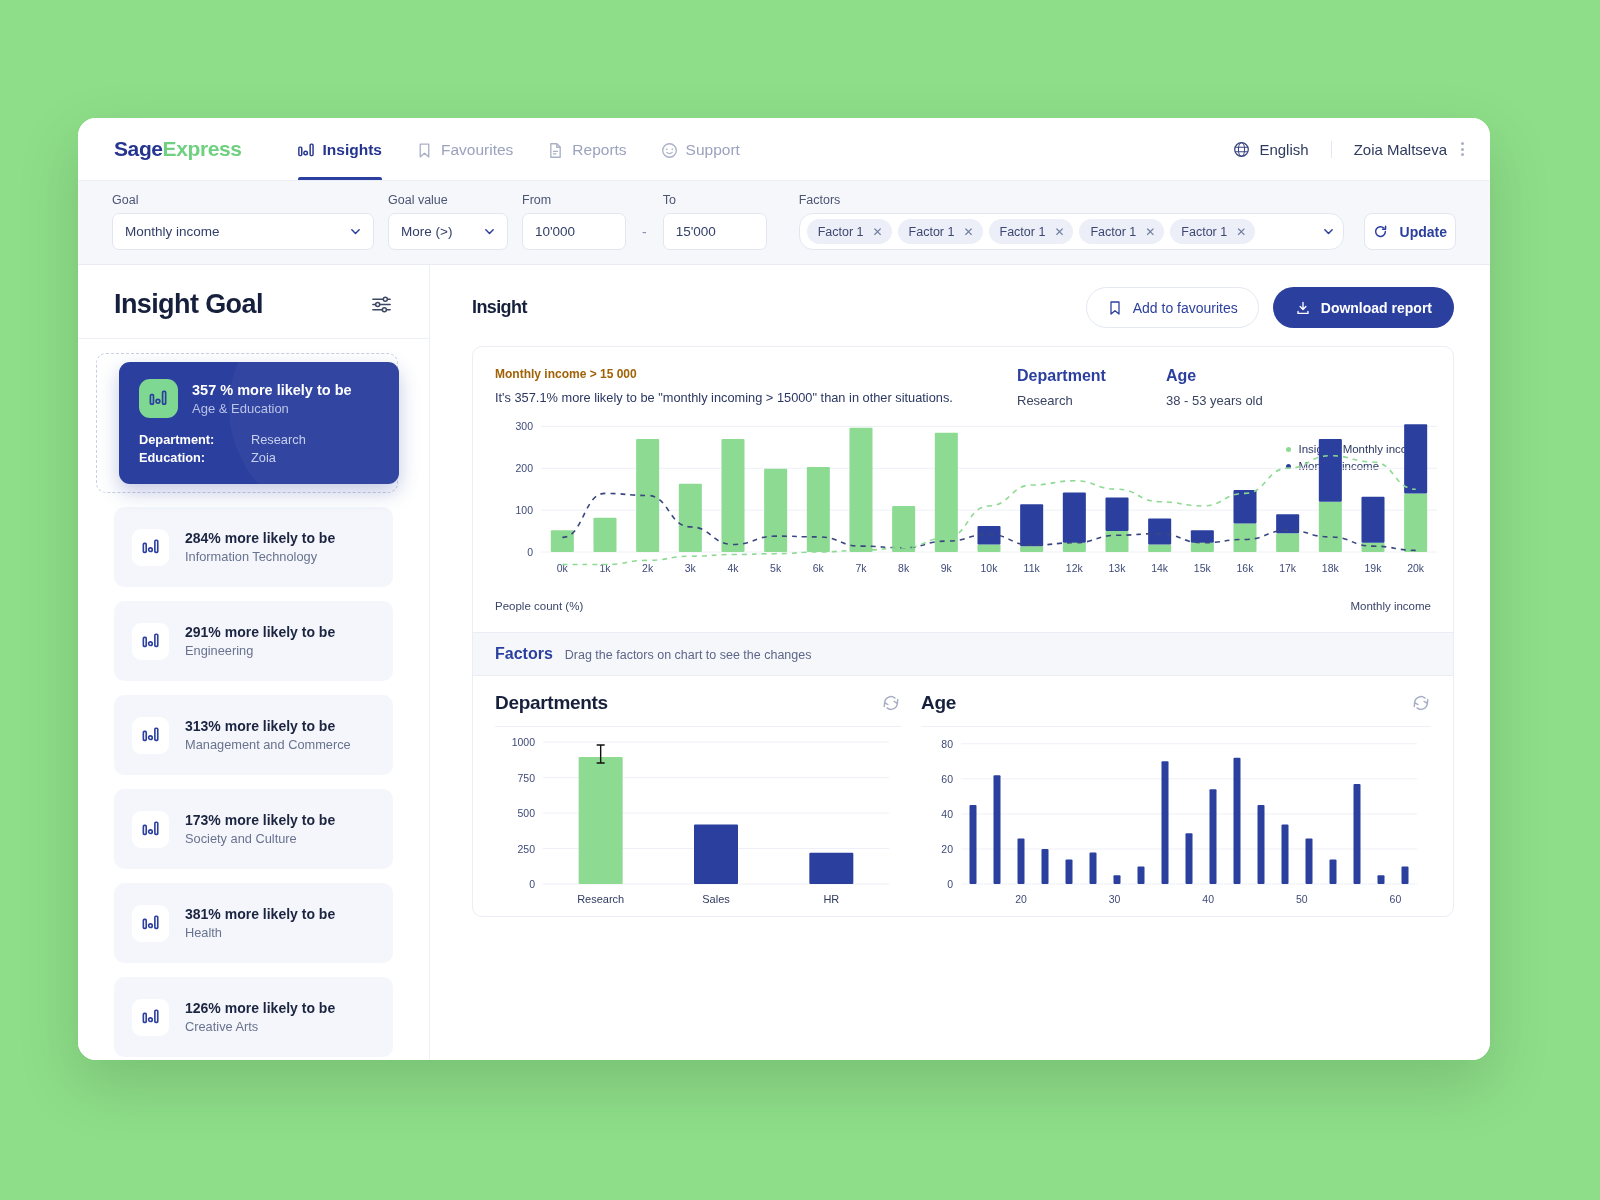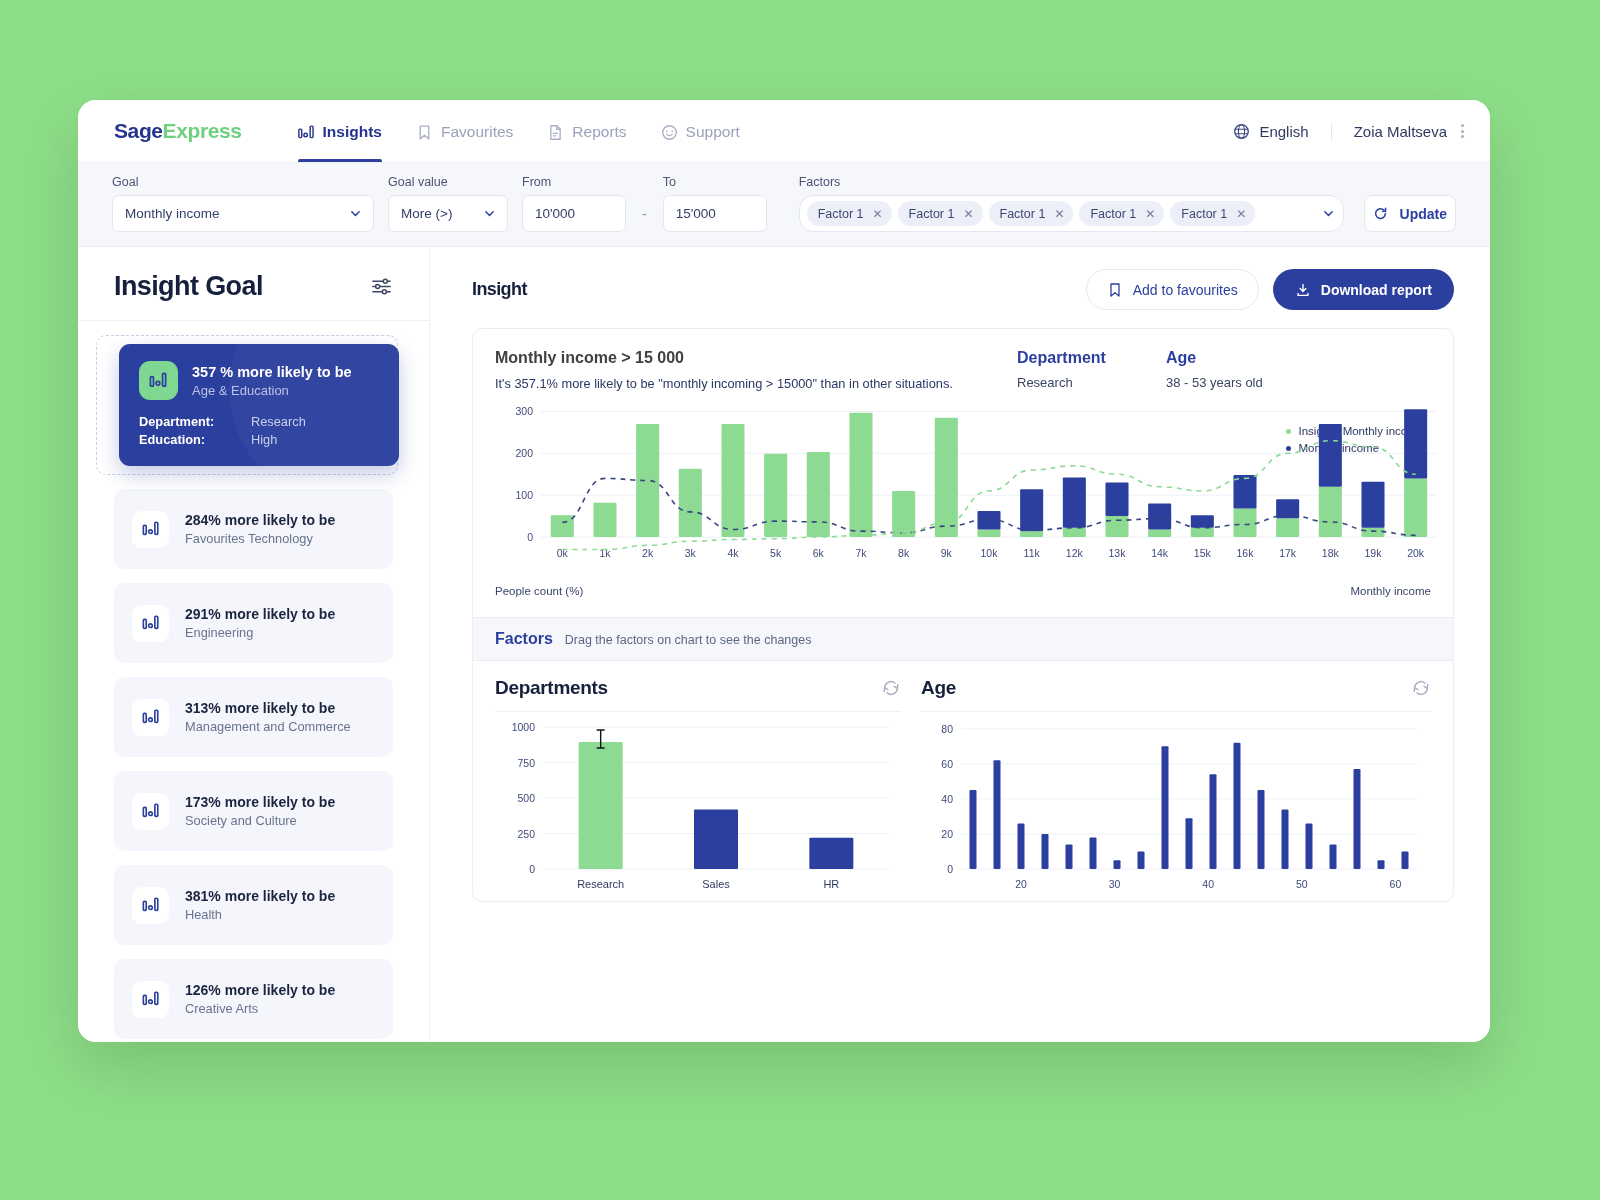--- a/index.html
+++ b/index.html
@@ -4,21 +4,21 @@
 <style>
   * { box-sizing: border-box; margin: 0; padding: 0; }
   html, body {
     width: 1600px; height: 1200px;
     font-family: "Liberation Sans", sans-serif;
     background: #8ede89;
     overflow: hidden;
   }
   .app-window {
     position: absolute;
-    left: 78px; top: 100px;
+    left: 78px; top: 118px;
     width: 1412px; height: 942px;
     background: #ffffff;
     border-radius: 18px;
     box-shadow: 0 24px 60px rgba(30,60,30,.18);
     overflow: hidden;
   }
 
   
   .topnav {
     height: 62px; background: #ffffff;
@@ -134,21 +134,21 @@
     display: flex; align-items: center; gap: 10px; font-size: 14px; color: #2b3f9e; background: #fff; cursor: pointer;
   }
   .btn-primary {
     background: #2b3f9e; border-radius: 21px; height: 41px; padding: 0 22px;
     display: flex; align-items: center; gap: 10px; font-size: 14px; color: #fff; font-weight: bold; cursor: pointer;
   }
 
   .panel { border: 1px solid #eaedf5; border-radius: 10px; margin-top: 18px; }
   .panel-top { padding: 20px 22px 4px 22px; display: flex; }
   .p-left { width: 510px; }
-  .p-heading { font-size: 16px; font-weight: bold; color: #404040; }
+  .p-heading { font-size: 12px; font-weight: bold; color: #a16207; }
   .p-desc { font-size: 12.8px; color: #2c3763; line-height: 1.5; margin-top: 7px; }
   .p-col { margin-left: 12px; }
   .p-col.age { margin-left: 60px; }
   .p-col-h { font-size: 16px; font-weight: bold; color: #2b3f9e; }
   .p-col-v { font-size: 13px; color: #3a4463; margin-top: 8px; }
 
   .legend { position: absolute; right: 26px; top: 96px; font-size: 11.5px; color: #2c3763; }
   .legend div { display: flex; align-items: center; gap: 8px; margin-bottom: 5px; }
   .dot { width: 5px; height: 5px; border-radius: 50%; flex: none; }
 
@@ -334,37 +334,37 @@
                 <div class="ca-sub">Age &amp; Education</div>
               </div>
             </div>
             <div class="ca-rows">
               <div class="ca-row">
                 <span class="ca-k">Department:</span>
                 <span class="ca-v">Research</span>
               </div>
               <div class="ca-row">
                 <span class="ca-k">Education:</span>
-                <span class="ca-v">High</span>
+                <span class="ca-v">Zoia</span>
               </div>
             </div>
           </div>
         </div>
 
         <div class="card">
           <div class="c-icon">
               <svg width="18" height="18" viewBox="0 0 20 20">
                 <rect x="1.5" y="6" width="3.2" height="10" rx="1.1" fill="none" stroke="#2b3f9e" stroke-width="1.8"></rect>
                 <circle cx="9.4" cy="13" r="2" fill="none" stroke="#2b3f9e" stroke-width="1.8"></circle>
                 <rect x="14.3" y="2.5" width="3.2" height="13.5" rx="1.1" fill="none" stroke="#2b3f9e" stroke-width="1.8"></rect>
               </svg>
             </div>
           <div>
             <div class="c-title">284% more likely to be</div>
-            <div class="c-sub">Favourites Technology</div>
+            <div class="c-sub">Information Technology</div>
           </div>
         </div>
 
         <div class="card">
           <div class="c-icon">
               <svg width="18" height="18" viewBox="0 0 20 20">
                 <rect x="1.5" y="6" width="3.2" height="10" rx="1.1" fill="none" stroke="#2b3f9e" stroke-width="1.8"></rect>
                 <circle cx="9.4" cy="13" r="2" fill="none" stroke="#2b3f9e" stroke-width="1.8"></circle>
                 <rect x="14.3" y="2.5" width="3.2" height="13.5" rx="1.1" fill="none" stroke="#2b3f9e" stroke-width="1.8"></rect>
               </svg>

